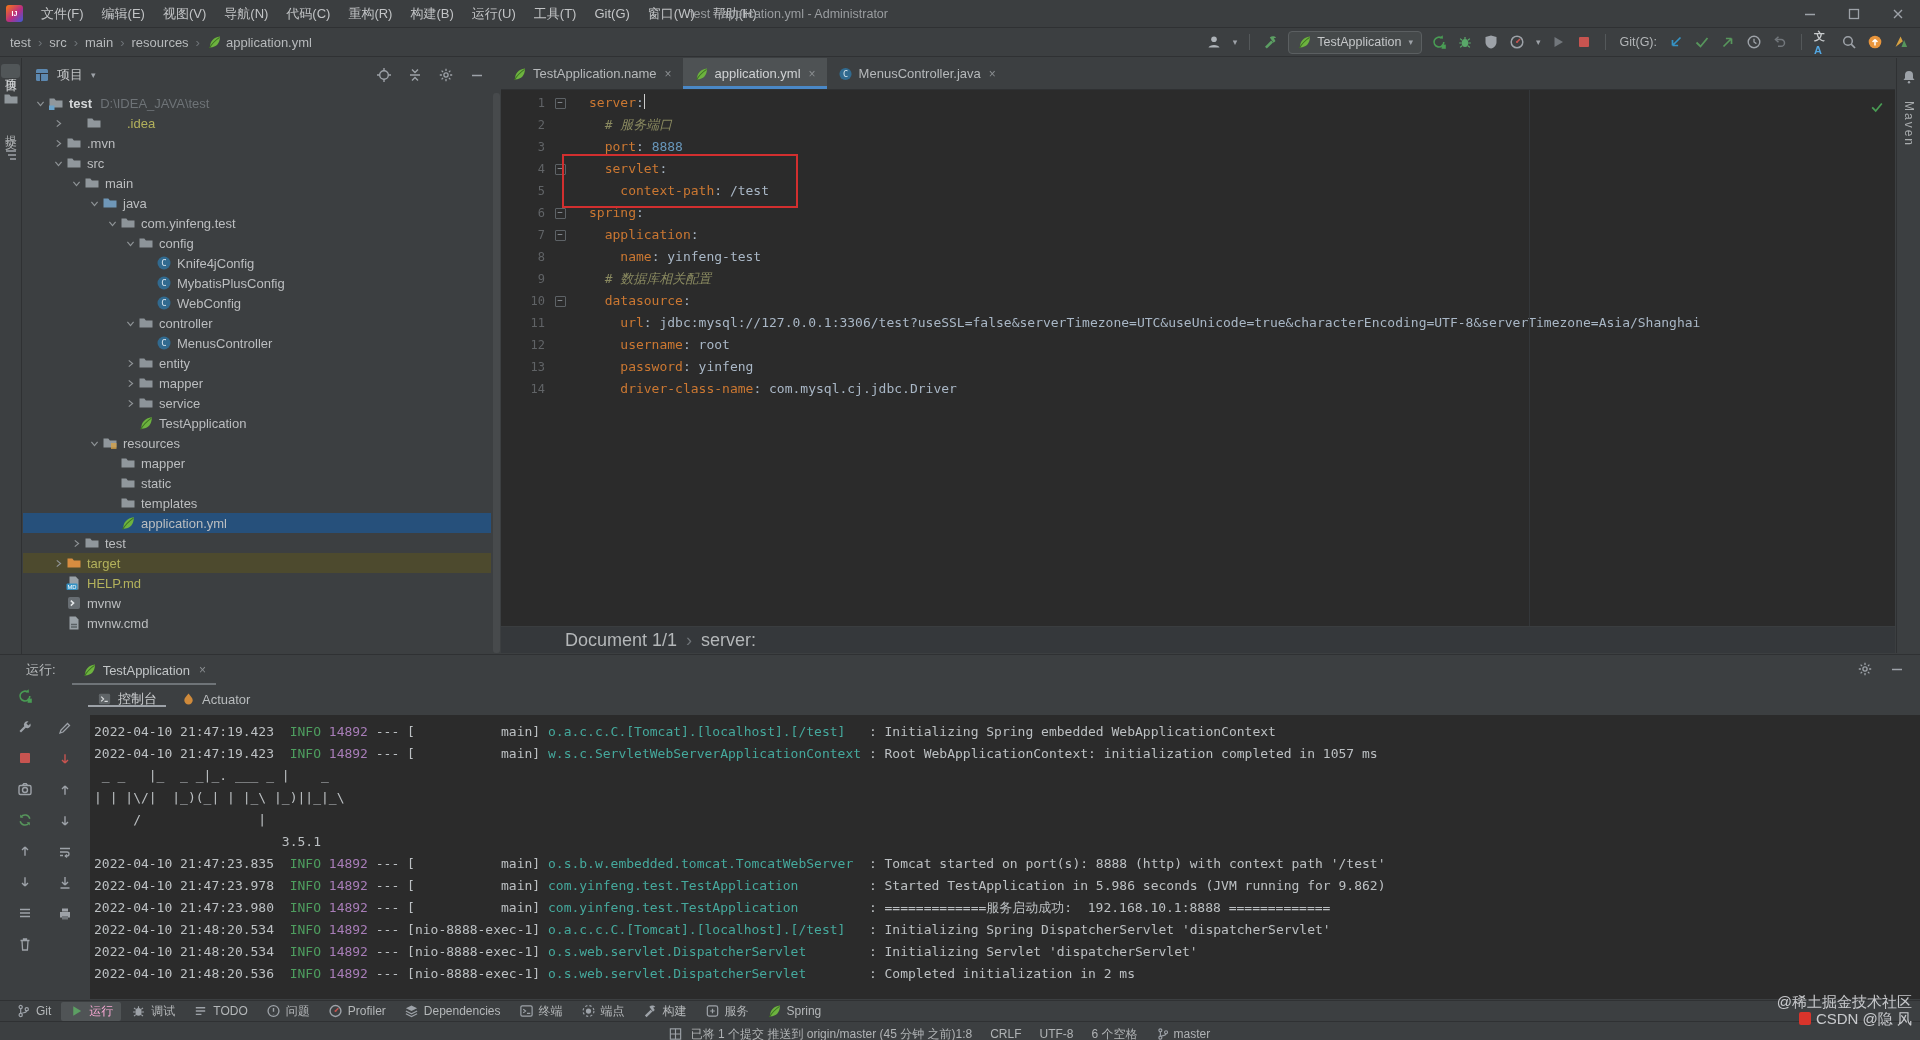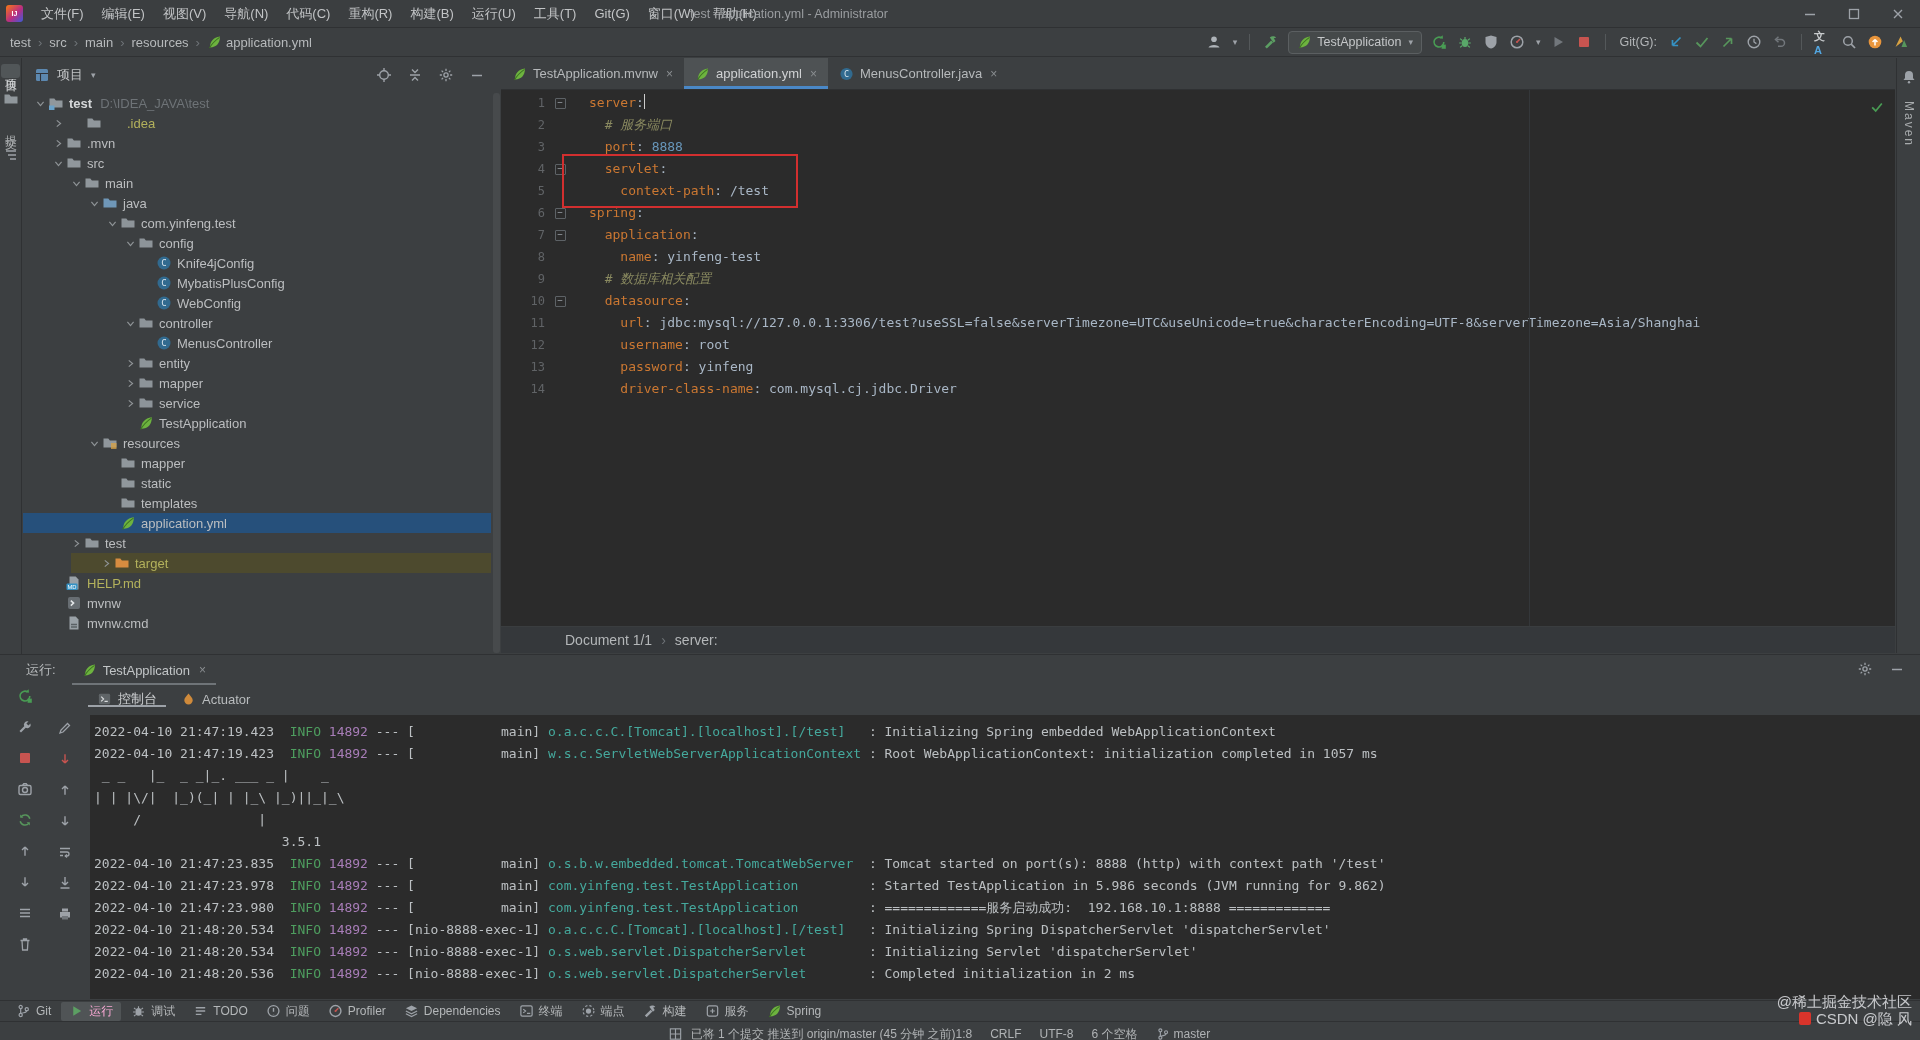--- a/index.html
+++ b/index.html
@@ -66,21 +66,21 @@
   .gut{width:88px;flex:none;display:flex;align-items:center;color:#606366;font-size:12px;font-family:"DejaVu Sans Mono",monospace}
   .gut .num{width:44px;text-align:right;flex:none}
   .gut .foldcol{width:30px;display:flex;justify-content:center;flex:none}
   .foldbox{width:9px;height:9px;border:1px solid #5d6266;color:#9da2a8;font-size:9px;line-height:7px;text-align:center;border-radius:1px}
   .code{white-space:pre}
   .tk{color:#cc7832}.tt{color:#a9b7c6}.tn{color:#6897bb}.tv{color:#a9b7c6}.tc{color:#8a8a60;font-style:italic}
   .caret-bar{display:inline-block;width:1.5px;height:15px;background:#cccccc;vertical-align:-2px}
   .red-box{position:absolute;left:61px;top:64px;width:232px;height:50px;border:2px solid #d22f2f;pointer-events:none}
   .margin-guide{position:absolute;left:1028px;top:0;bottom:0;width:1px;background:#34373a}
   .editor-bottom{position:absolute;left:0;right:0;bottom:0;height:26px;border-top:1px solid #3a3d3f;background:#35383b;
-                 display:flex;align-items:center;gap:9px;padding-left:64px;font-size:14px;color:#b4b7b9}
+                 display:flex;align-items:center;gap:9px;padding-left:64px;font-size:18px;color:#b4b7b9}
   .insp-ok{position:absolute;top:40px;right:9px}
 
   
   .right-strip{position:absolute;top:58px;right:0;width:24px;height:595px;background:#3c3f41;border-left:1px solid #2f3133;
                display:flex;flex-direction:column;align-items:center;gap:10px;padding-top:10px;box-sizing:border-box}
 
   
   .run-panel{position:absolute;top:654px;left:0;right:0;height:346px;background:#3c3f41;border-top:1px solid #2f3133}
   .rp-header{height:30px;display:flex;align-items:center;padding-left:26px;font-size:13px}
   .rp-label{color:#b9bcbe;margin-right:16px}
@@ -610,21 +610,21 @@
               <path d="M5.5 3.5 11 8l-5.5 4.5" fill="none" stroke="#8f9497" stroke-width="1.7"></path>
             </svg>
           </span>
           <span class="icon" style="width: 16px; height: 16px;">
             <svg viewBox="0 0 16 16" width="16" height="16">
               <path d="M1.5 3.5h4.8l1.6 1.9h6.6v7.1H1.5z" fill="#90979c"></path>
             </svg>
           </span>
           <span class="lbl">test</span>
         </div>
-        <div class="row hl" style="padding-left: 28px; margin-left: 48px;">
+        <div class="row hl" style="padding-left: 28px;">
           <span class="chev">
             <svg viewBox="0 0 16 16" width="11" height="11">
               <path d="M5.5 3.5 11 8l-5.5 4.5" fill="none" stroke="#8f9497" stroke-width="1.7"></path>
             </svg>
           </span>
           <span class="icon" style="width: 16px; height: 16px;">
             <svg viewBox="0 0 16 16" width="16" height="16">
               <path d="M1.5 3.5h4.8l1.6 1.9h6.6v7.1H1.5z" fill="#d78c40"></path>
             </svg>
           </span>
@@ -667,21 +667,21 @@
 
   <div class="editor">
     <div class="tabs" id="editorTabs">
         <div class="tab">
           <span class="icon" style="width: 15px; height: 15px;">
             <svg viewBox="0 0 16 16" width="16" height="16">
               <path d="M13.8 2.2c.2 7.2-3.9 11.4-10.4 11.6C2.7 8 6.9 2.9 13.8 2.2z" fill="#6db33f"></path>
               <path d="M2.6 14.4C5.4 9.6 8.9 6.2 13.4 3.1" stroke="#3d7422" stroke-width="1.1" fill="none"></path>
             </svg>
           </span>
-          <span>TestApplication.mvnw</span>
+          <span>TestApplication.name</span>
           <span class="close">×</span>
         </div>
         <div class="tab active">
           <span class="icon" style="width: 15px; height: 15px;">
             <svg viewBox="0 0 16 16" width="16" height="16">
               <path d="M13.8 2.2c.2 7.2-3.9 11.4-10.4 11.6C2.7 8 6.9 2.9 13.8 2.2z" fill="#6db33f"></path>
               <path d="M2.6 14.4C5.4 9.6 8.9 6.2 13.4 3.1" stroke="#3d7422" stroke-width="1.1" fill="none"></path>
             </svg>
           </span>
           <span>application.yml</span>

